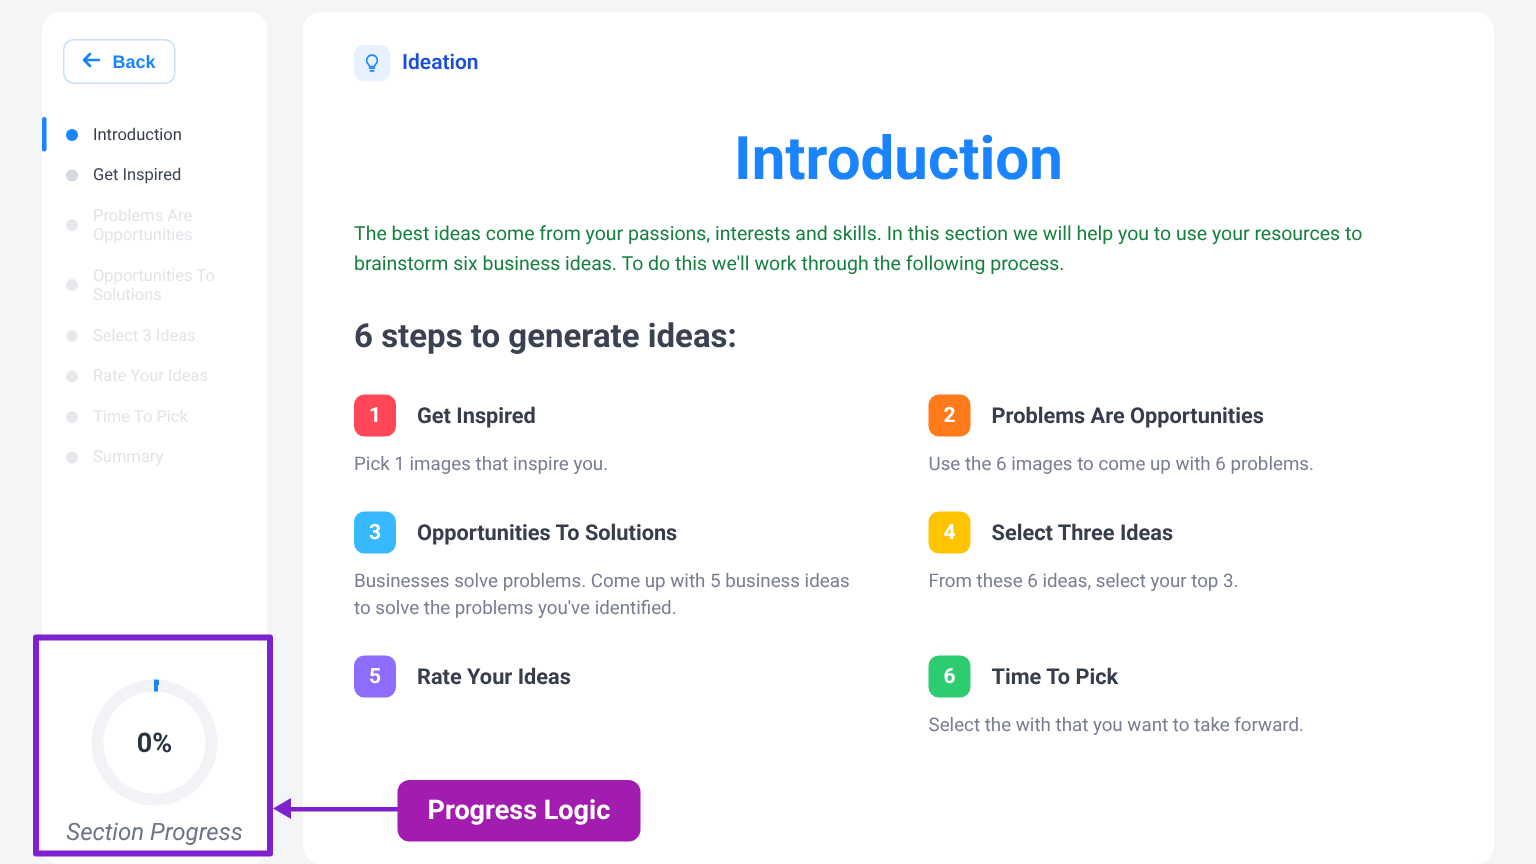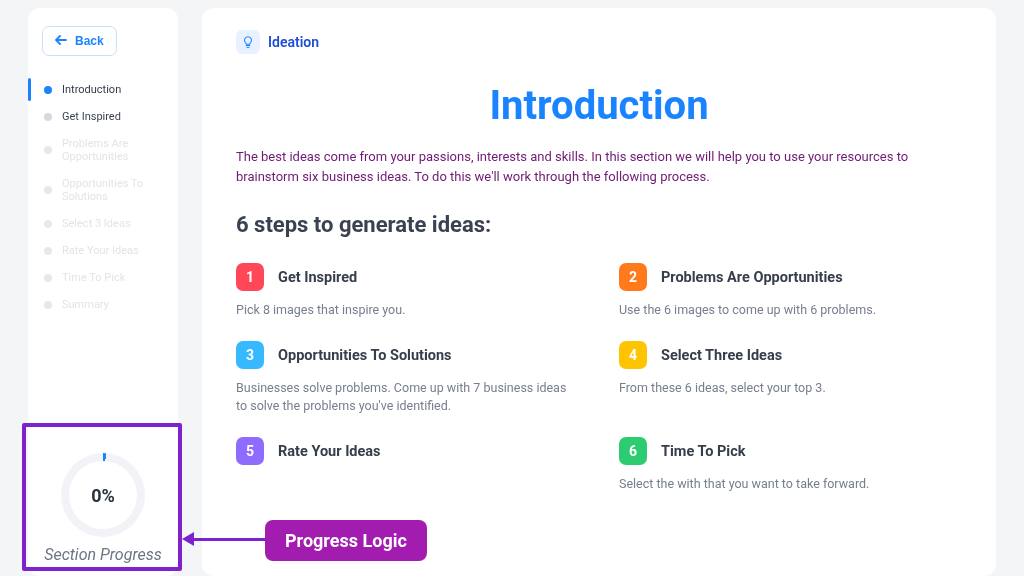--- a/index.html
+++ b/index.html
@@ -133,21 +133,21 @@
     background: #e8f1ff; display: flex; align-items: center; justify-content: center;
   }
   h1.page-title {
     text-align: center;
     color: #1a84ff;
     font-size: 40px;
     font-weight: 700;
     margin-top: 28px;
   }
   .intro {
-    font-size: 13px; color: #701a75;
+    font-size: 13px; color: #15803d;
     margin: 18px 0 26px 0;
     line-height: 1.5;
   }
   .steps-heading {
     font-size: 22px; font-weight: 700; color: #3a4252;
     margin-bottom: 26px;
   }
   .steps-grid {
     display: grid;
     grid-template-columns: 1fr 1fr;
@@ -242,35 +242,35 @@
     <h1 class="page-title">Introduction</h1>
     <p class="intro">The best ideas come from your passions, interests and skills. In this section we will help you to use your resources to brainstorm six business ideas. To do this we'll work through the following process.</p>
     <h2 class="steps-heading">6 steps to generate ideas:</h2>
 
     <div class="steps-grid" id="steps-grid">
         <div class="step">
           <div class="step-head">
             <div class="step-num c-red">1</div>
             <div class="step-title">Get Inspired</div>
           </div>
-          <div class="step-desc">Pick 8 images that inspire you.</div>
+          <div class="step-desc">Pick 1 images that inspire you.</div>
         </div>
         <div class="step">
           <div class="step-head">
             <div class="step-num c-orange">2</div>
             <div class="step-title">Problems Are Opportunities</div>
           </div>
           <div class="step-desc">Use the 6 images to come up with 6 problems.</div>
         </div>
         <div class="step">
           <div class="step-head">
             <div class="step-num c-blue">3</div>
             <div class="step-title">Opportunities To Solutions</div>
           </div>
-          <div class="step-desc">Businesses solve problems. Come up with 7 business ideas to solve the problems you've identified.</div>
+          <div class="step-desc">Businesses solve problems. Come up with 5 business ideas to solve the problems you've identified.</div>
         </div>
         <div class="step">
           <div class="step-head">
             <div class="step-num c-yellow">4</div>
             <div class="step-title">Select Three Ideas</div>
           </div>
           <div class="step-desc">From these 6 ideas, select your top 3.</div>
         </div>
         <div class="step">
           <div class="step-head">

